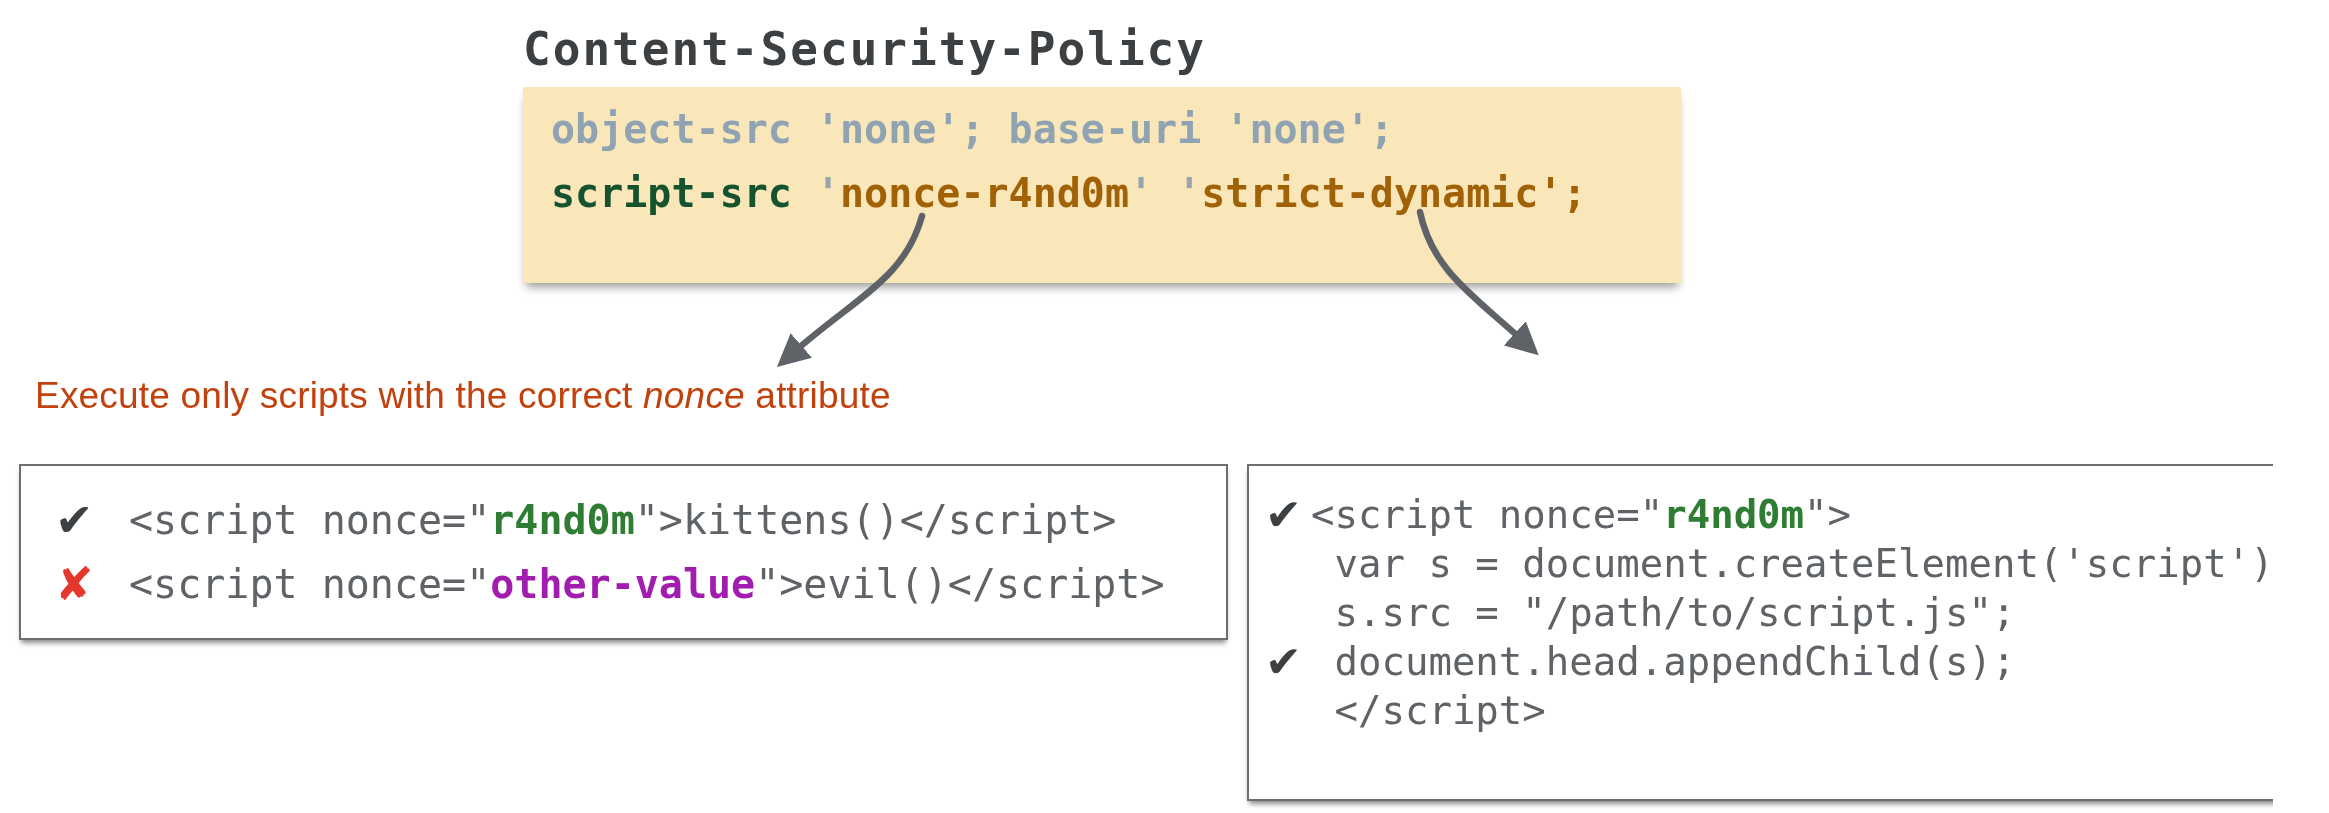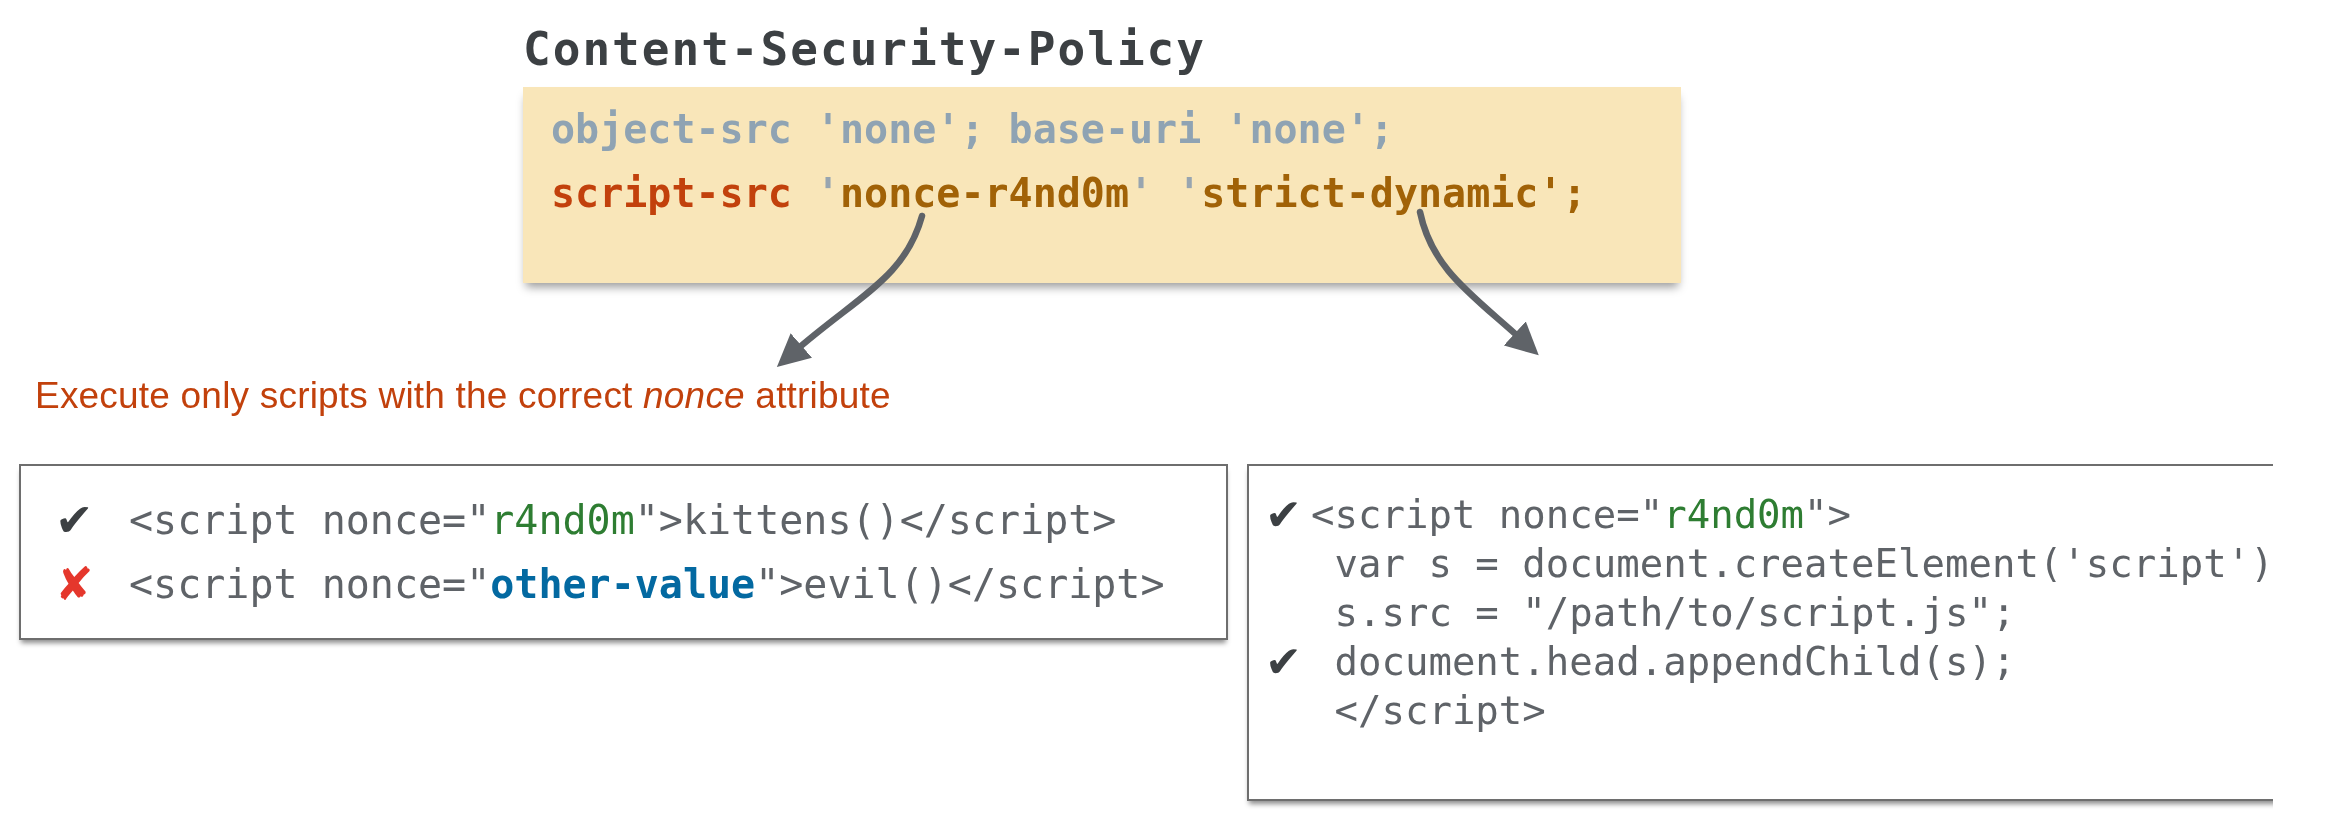--- a/index.html
+++ b/index.html
@@ -20,21 +20,21 @@
   .policy-box {
     position:absolute; left:523px; top:87px; width:1158px; height:196px;
     background:#F9E6B9; box-sizing:border-box; padding:10px 0 0 28px;
     box-shadow:0 7px 9px -3px rgba(0,0,0,0.40);
   }
   .policy-line {
     font-family:"DejaVu Sans Mono", monospace; font-weight:bold;
     font-size:40px; line-height:64px; white-space:pre; color:#3C4043;
   }
   .policy-line .muted, .policy-line.muted { color:#8FA3B3; }
-  .policy-line .directive { color:#c2410c; }
+  .policy-line .directive { color:#14532d; }
   .policy-line .quote { color:#98A5B0; }
   .policy-line .dark { color:#a16207; }
 
   
   .arrows { position:absolute; left:0; top:0; width:2329px; height:813px; pointer-events:none; }
 
   
   .anno {
     position:absolute; top:375px; font-size:37px; color:#c2410c;
     white-space:pre; letter-spacing:0.2px;
@@ -61,22 +61,22 @@
   .box-left  .gutter { width:74px; font-size:46px; line-height:48px; padding-left:14px; }
   .box-right .gutter { width:46px; font-size:44px; line-height:49px; padding-left:6px; }
   .gutter.check { color:#3C4043; }
   .gutter.cross { color:#E5372C; }
 
   .code {
     font-family:"DejaVu Sans Mono", monospace; white-space:pre; color:#5F6368;
   }
   .box-left  .code { font-size:40px; line-height:48px; }
   .box-right .code { font-size:39px; line-height:49px; }
-  .hl-green { color:#2E7D32; font-weight:normal; }
-  .hl-red   { color:#0369a1; font-weight:bold; }
+  .hl-green { color:#2E7D32; font-weight:bold; }
+  .hl-red   { color:#a21caf; font-weight:bold; }
 </style>
 </head>
 <body>
 
 <div id="canvas">
 
   <div class="title">Content-Security-Policy</div>
 
   <div class="policy-box">
     <div class="policy-line muted">object-src 'none'; base-uri 'none';</div>

